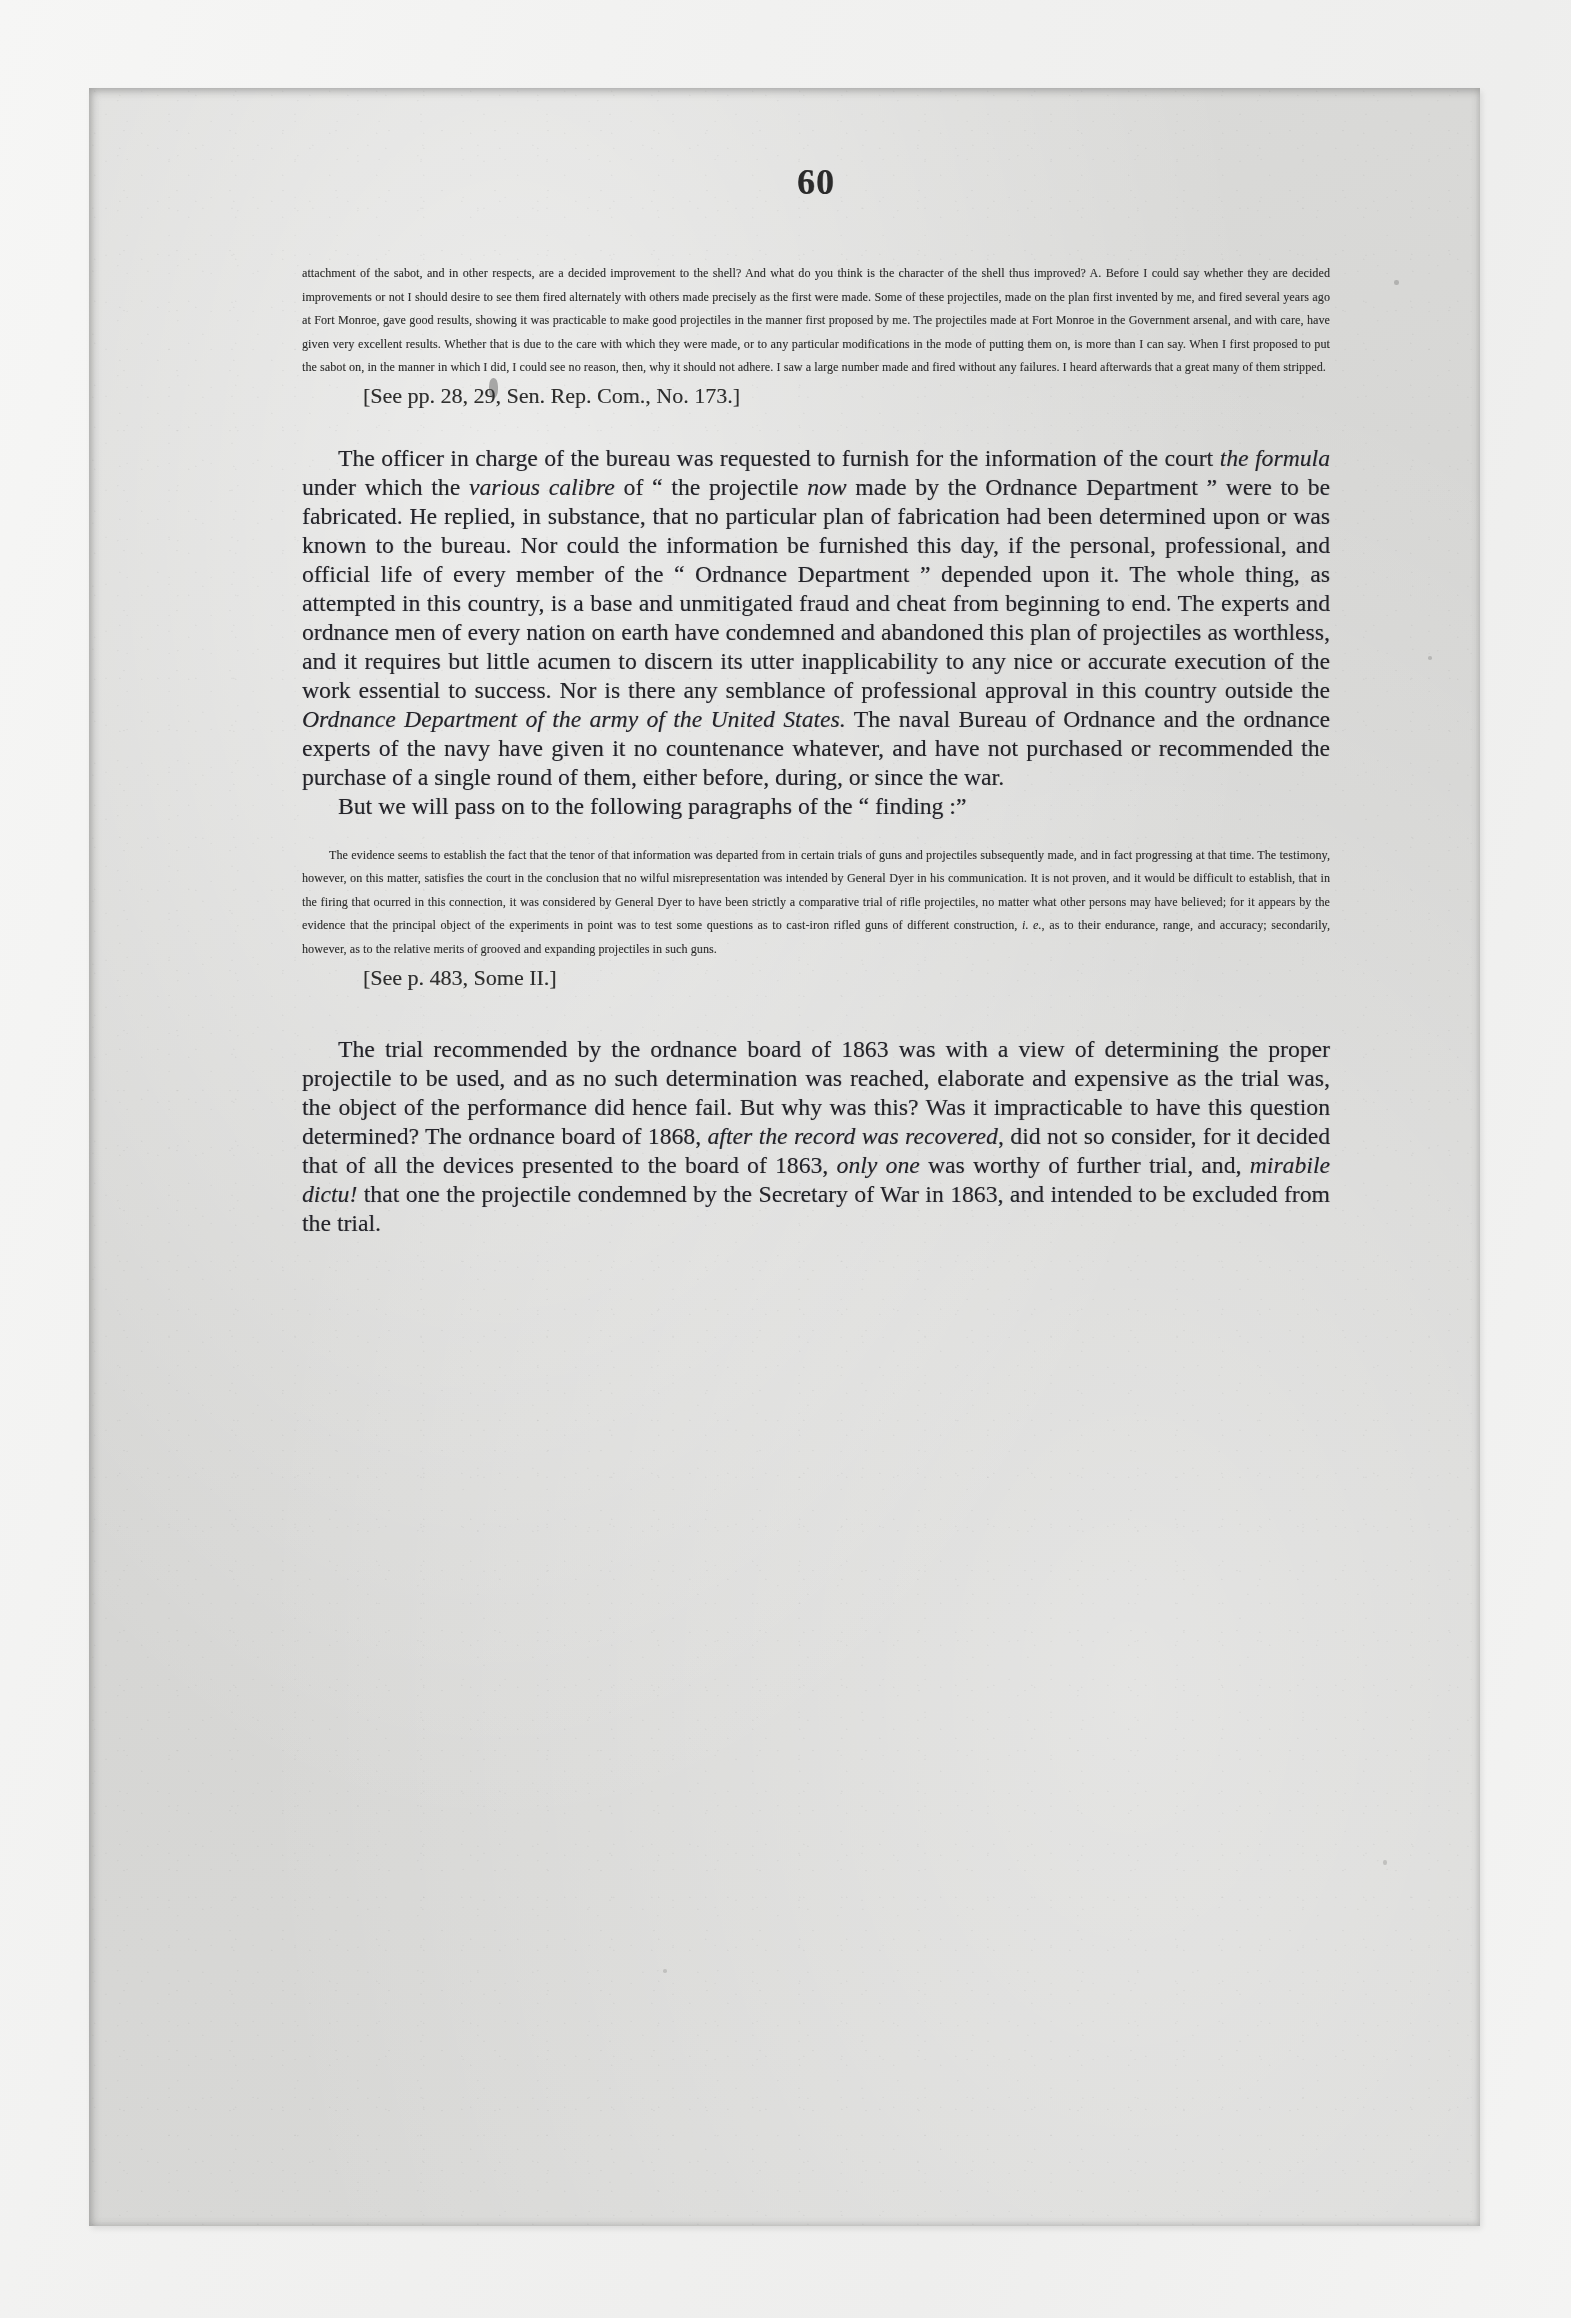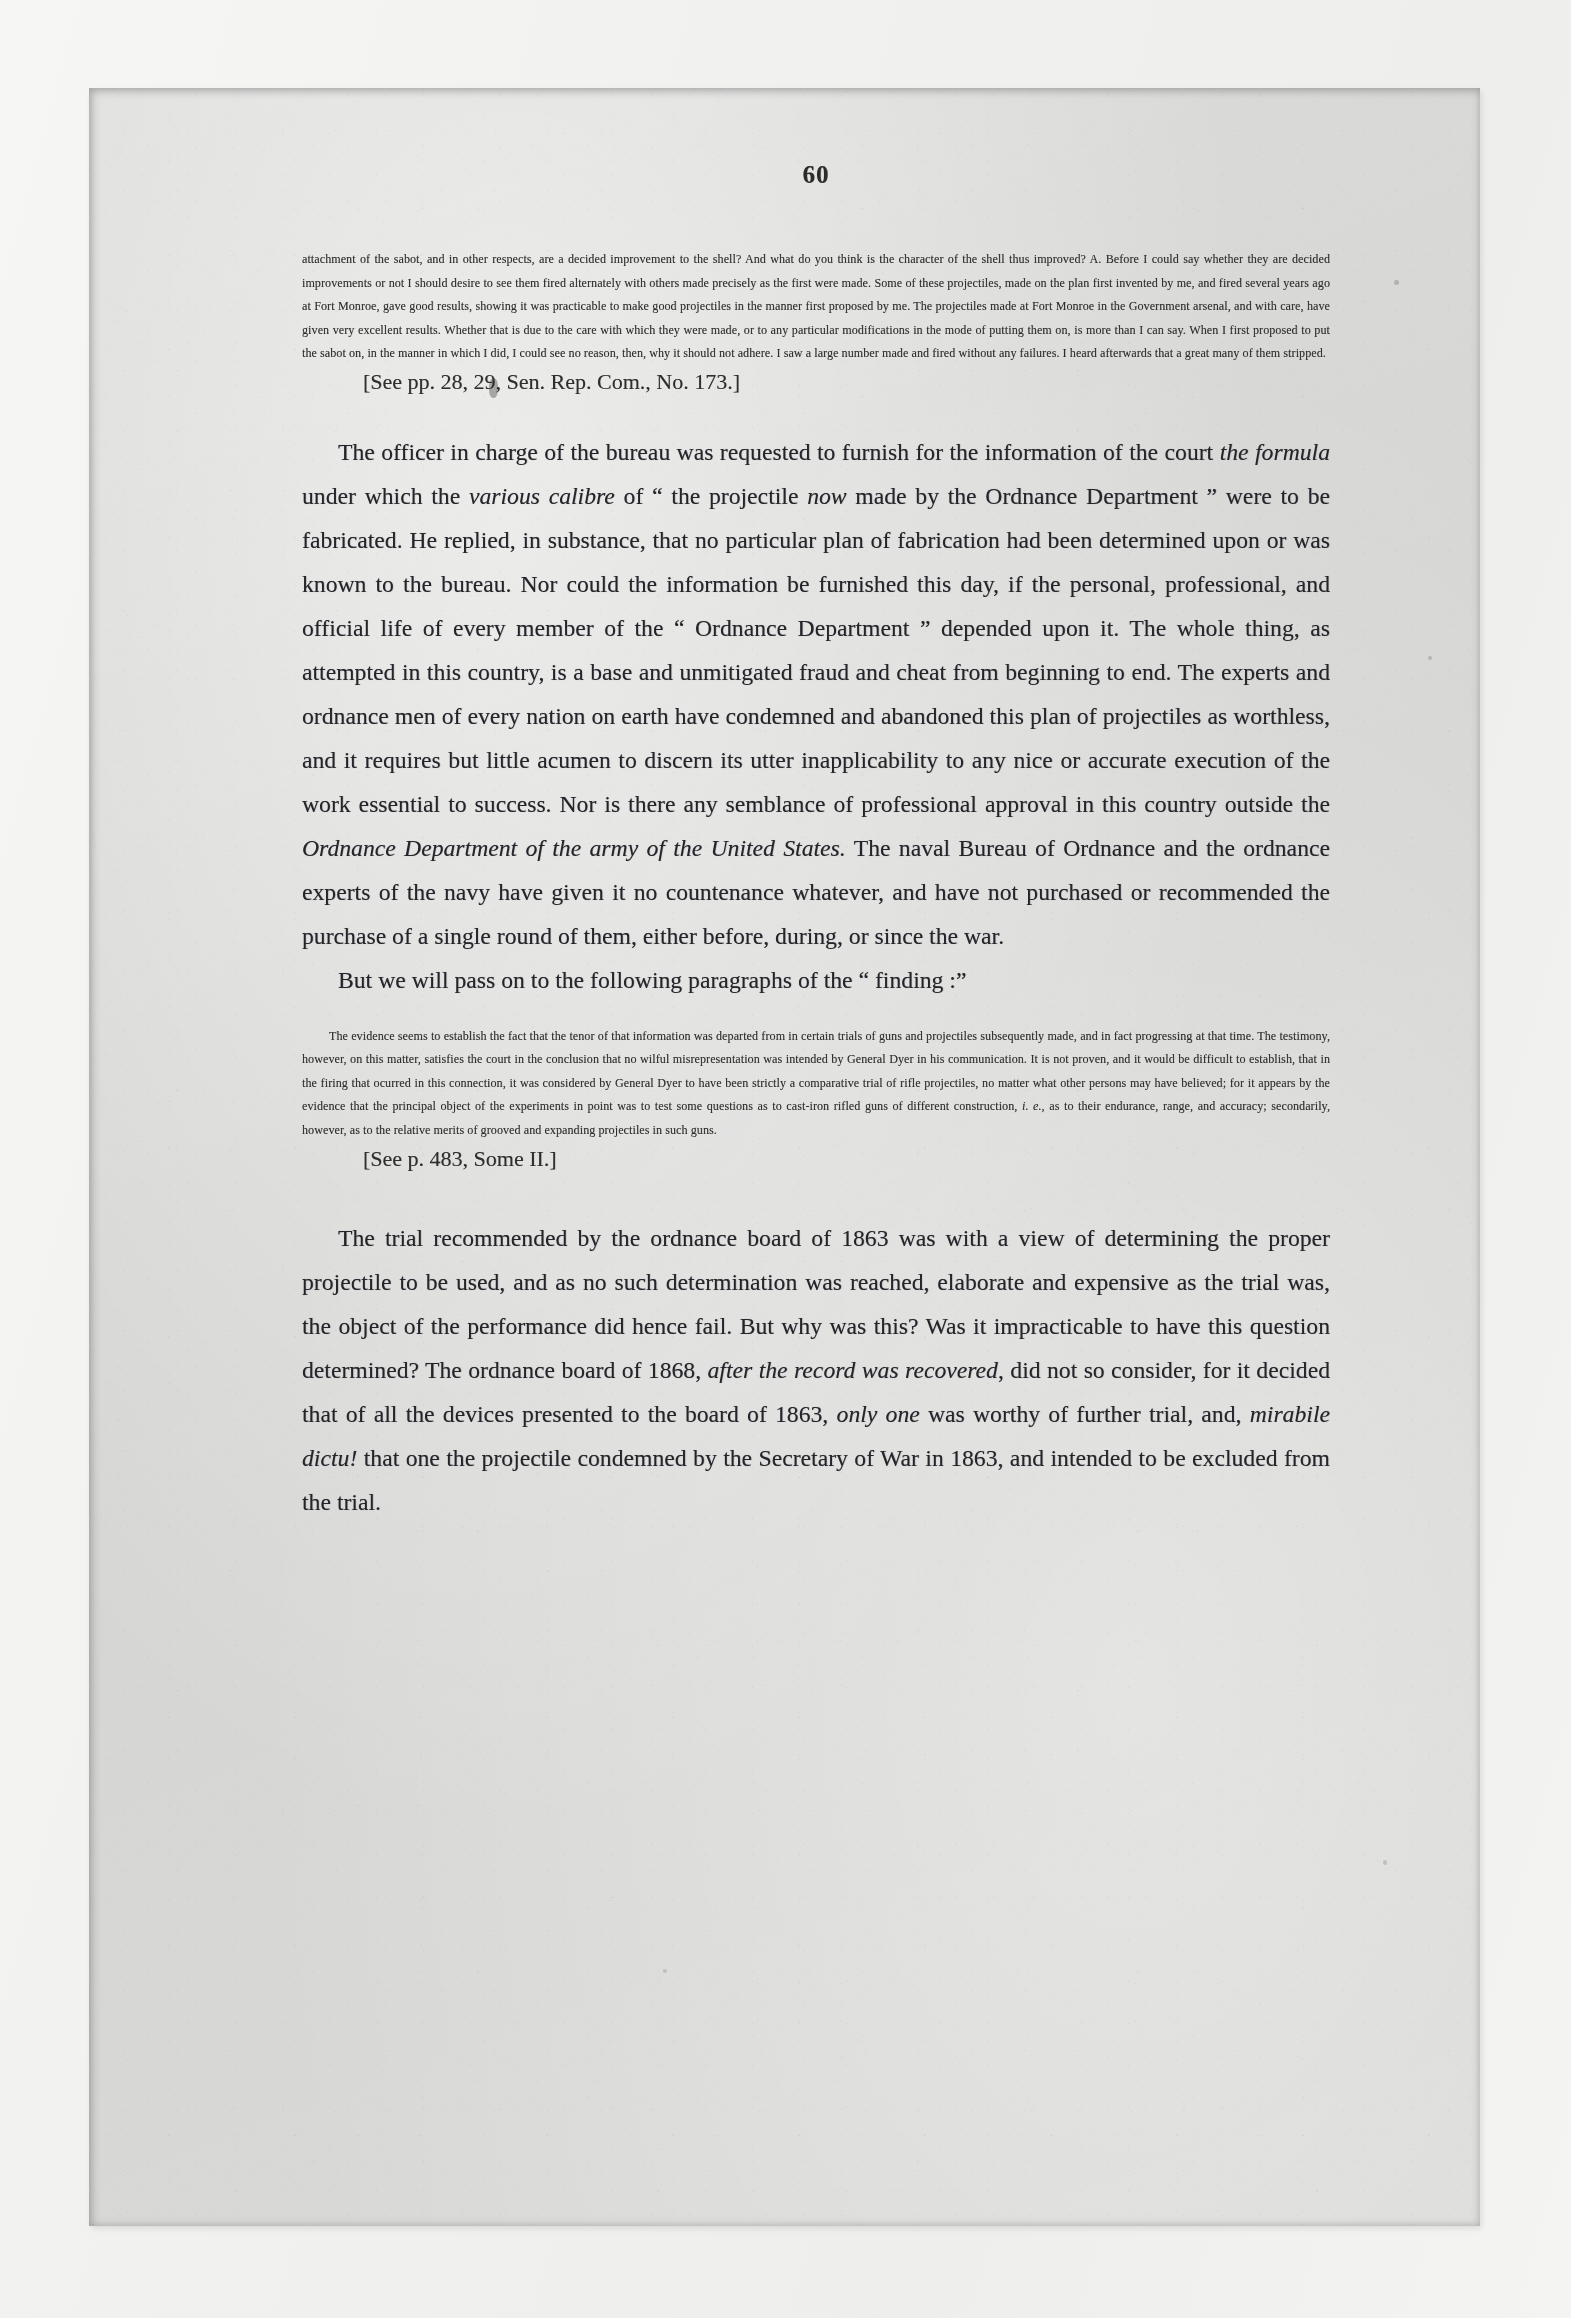--- a/index.html
+++ b/index.html
@@ -64,21 +64,21 @@
   
   #text-column {
     position: absolute;
     left: 213px;
     top: 73px;
     width: 1028px;
   }
 
   #folio-number {
     text-align: center;
-    font-size: 25px;
+    font-size: 36px;
     font-weight: bold;
     color: #2b2b2b;
     letter-spacing: 0.9px;
     margin: 0 0 59px 0;
     text-shadow: 0.4px 0.4px 0.6px rgba(60,60,60,0.45);
   }
 
   
   .quote-block {
     font-size: 12px;
@@ -104,21 +104,21 @@
     line-height: 23.5px;
     color: #2e2e2d;
     padding-left: 61px;
     margin: 4.5px 0 0 0;
     text-shadow: 0.3px 0.3px 0.5px rgba(70,70,70,0.40);
   }
 
   
   .body-block {
     font-size: 23.6px;
-    line-height: 44px;
+    line-height: 29px;
     color: #24242a;
     text-align: justify;
     text-justify: inter-word;
     letter-spacing: 0.04px;
     text-shadow: 0.4px 0.4px 0.7px rgba(55,55,60,0.45);
   }
 
   .body-block p {
     margin: 0;
     text-indent: 36px;

